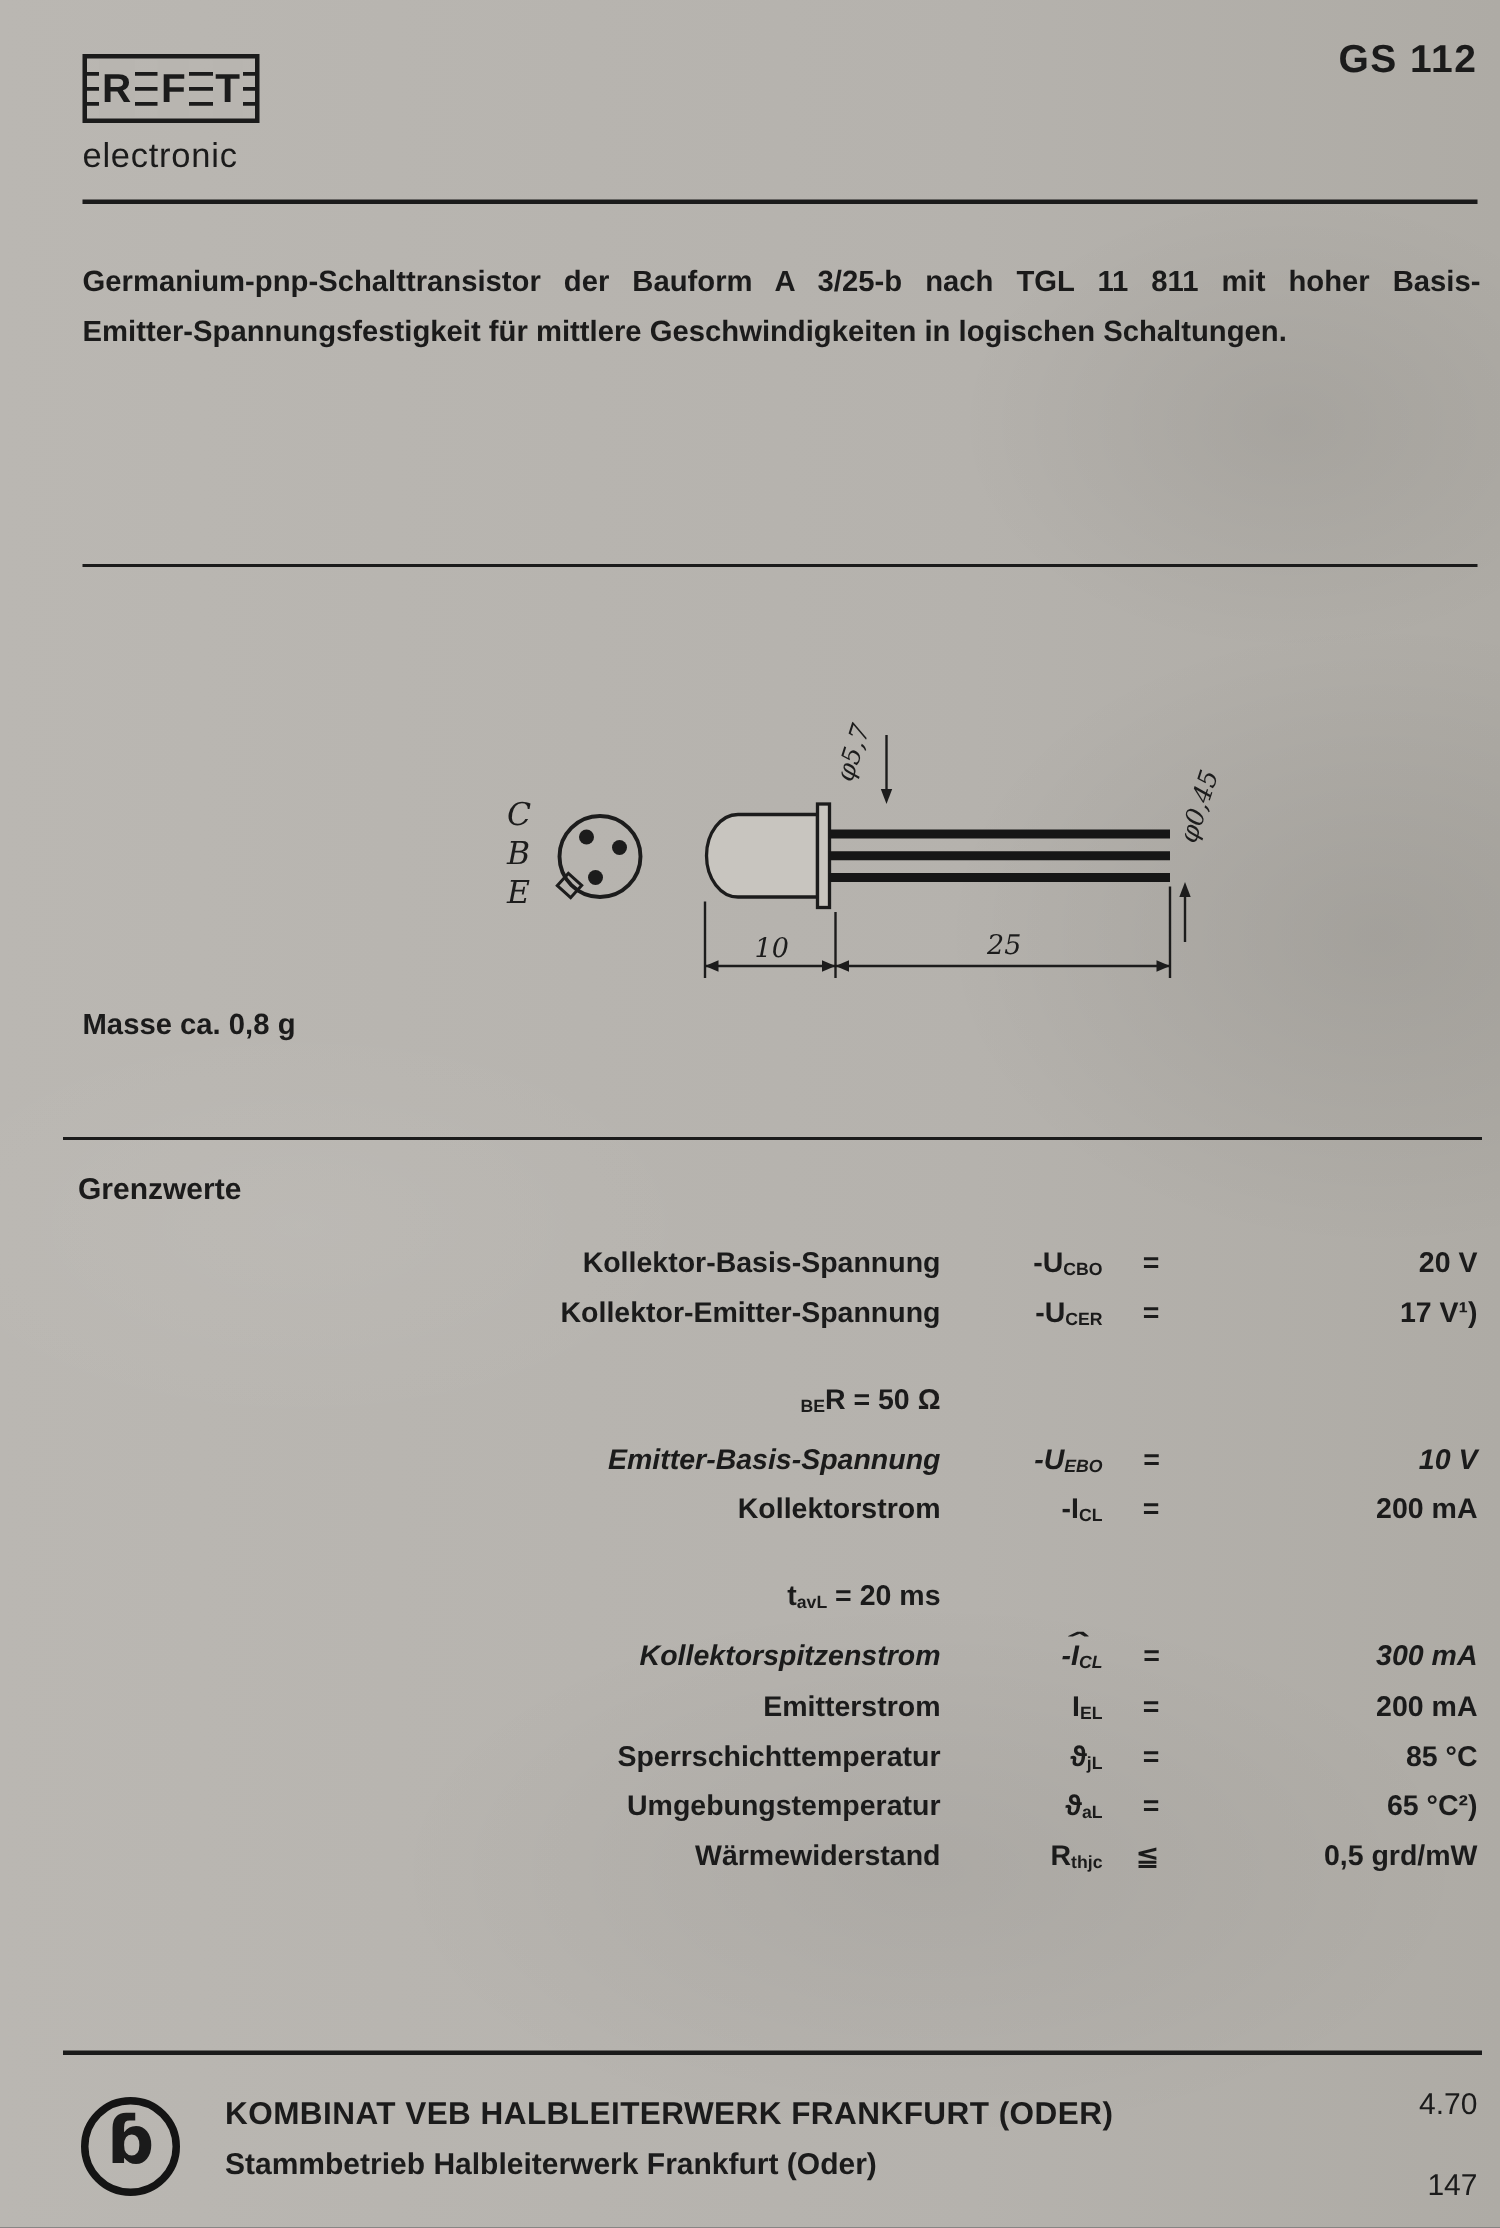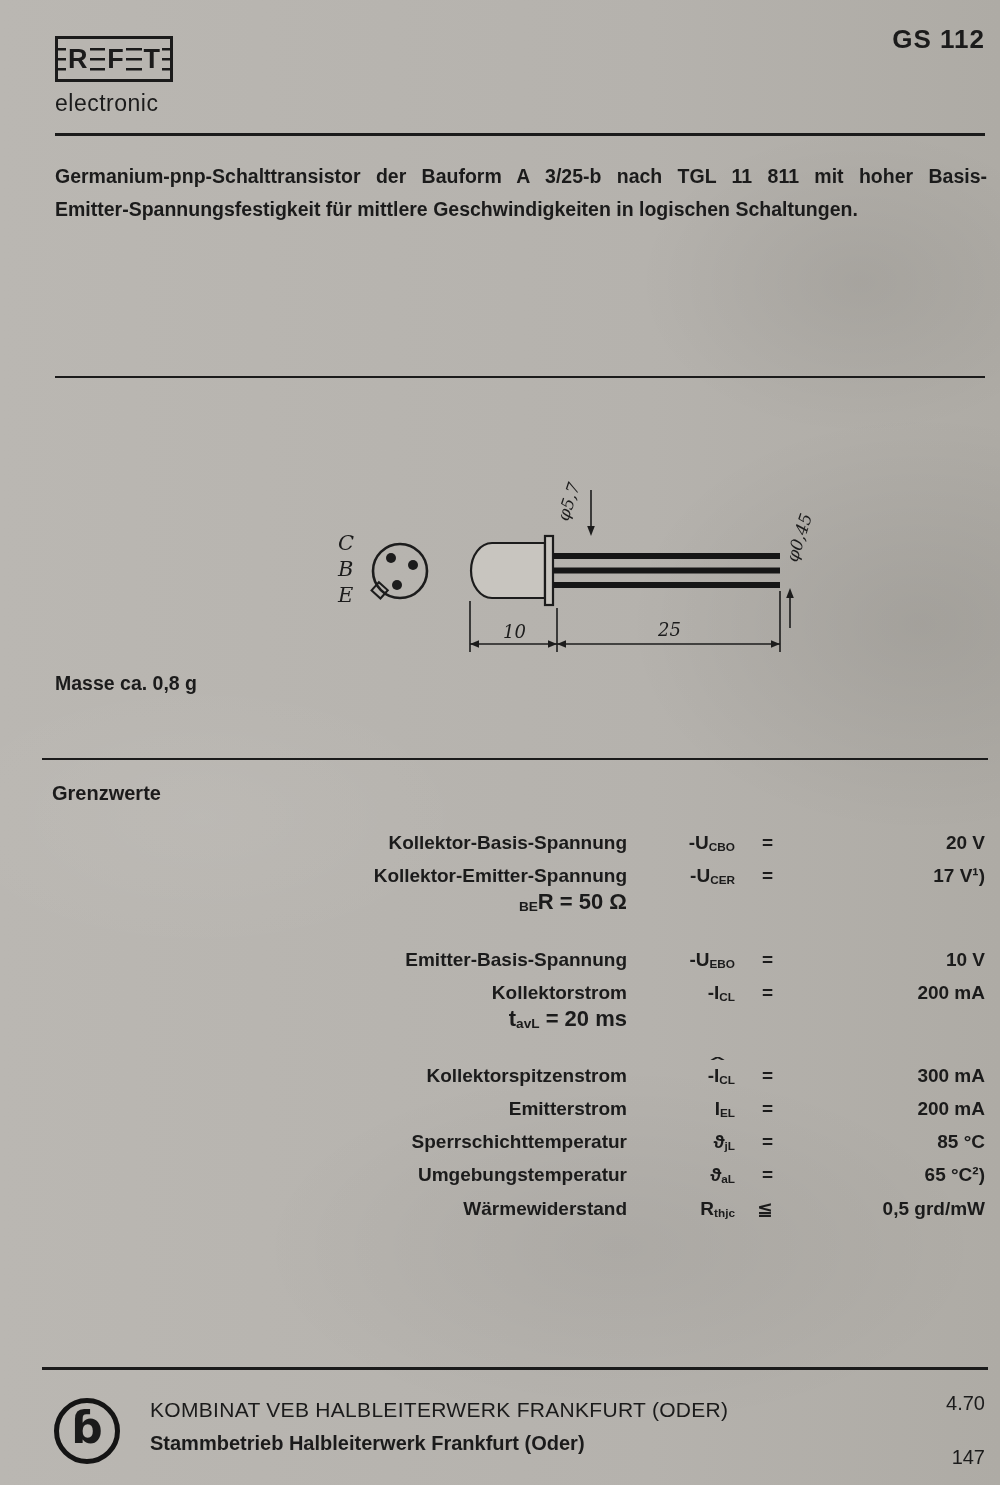--- a/index.html
+++ b/index.html
@@ -27,21 +27,21 @@
     background-image:linear-gradient(#1b1b1b,#1b1b1b),linear-gradient(#1b1b1b,#1b1b1b),linear-gradient(#1b1b1b,#1b1b1b);
     background-size:100% 2.5px;background-position:0 9px,0 19px,0 29px;background-repeat:no-repeat;
     display:flex;justify-content:space-between;align-items:center;padding:0 8px;
   }
   .rft-letter{background:#b8b5b0;font-size:27px;font-weight:700;line-height:38px;padding:0 2px;}
   .rft-sub{position:absolute;left:55px;top:90px;font-size:23px;letter-spacing:.5px;}
   .part-number{position:absolute;top:24px;right:15px;font-size:26px;font-weight:700;letter-spacing:1px;}
 
   
   .description{position:absolute;left:55px;top:160px;width:932px;font-size:19.5px;font-weight:700;line-height:33px;}
-  .desc-line.justify{text-align:justify;text-align-last:justify;}
+  .desc-line.justify{text-align:justify;text-align-last:justify;margin-top:12px;}
 
   
   .drawing{position:absolute;left:300px;top:468px;width:560px;height:200px;}
   .outline{fill:none;stroke:#1c1c1c;stroke-width:2.6;}
   .dot{fill:#1c1c1c;}
   .tab{fill:#b7b4af;stroke:#1c1c1c;stroke-width:2;}
   .tbody{fill:#c8c5bf;stroke:#1c1c1c;stroke-width:2.2;}
   .lead{fill:#161616;}
   .dimline{stroke:#1c1c1c;stroke-width:1.6;}
   .arrow{fill:#1c1c1c;}
@@ -49,33 +49,33 @@
   .pin-label{font-size:21px;}
   .dim-label{font-size:17px;}
   .dim-num{font-size:18px;}
 
   .masse{position:absolute;left:55px;top:672px;font-size:19.5px;font-weight:700;}
 
   
   .grenzwerte{position:absolute;left:52px;top:782px;font-size:20px;font-weight:700;}
   .limits{position:absolute;left:52px;top:828px;width:933px;font-size:19px;font-weight:700;text-align:right;}
   .limit-row{display:grid;grid-template-columns:575px 108px 38px 1fr;line-height:29px;align-items:start;}
-  .limit-row.gap{margin-top:25px;}
-  .sublabel{line-height:24px;font-size:22px;}
+  .limit-row.gap{margin-top:9px;font-style:italic;}
+  .sublabel{line-height:24px;font-size:19px;margin-top:32px;}
   .sub{font-size:0.62em;vertical-align:-0.18em;}
   .hat{position:relative;display:inline-block;}
   .hat::before{content:"ˆ";position:absolute;left:50%;top:-0.55em;transform:translateX(-50%) scaleX(2.1);font-size:0.95em;}
 
   
   .footer-logo{
     position:absolute;left:54px;top:1398px;width:66px;height:66px;border:5px solid #141414;border-radius:50%;
     box-sizing:border-box;display:flex;align-items:center;justify-content:center;
   }
   .footer-logo span{font-family:"DejaVu Sans",sans-serif;font-size:44px;font-weight:700;line-height:1;transform:translateY(-3px);}
-  .footer-line1{position:absolute;left:150px;top:1398px;font-size:21px;font-weight:400;letter-spacing:.3px;}
+  .footer-line1{position:absolute;left:150px;top:1398px;font-size:21px;font-weight:700;letter-spacing:.3px;}
   .footer-line2{position:absolute;left:150px;top:1432px;font-size:20px;font-weight:700;}
   .footer-date{position:absolute;right:15px;top:1392px;font-size:20px;}
   .footer-page{position:absolute;right:15px;top:1446px;font-size:20px;}
 </style>
 </head>
 <body>
 
 <div class="page">
 
   <div class="rft-box">

